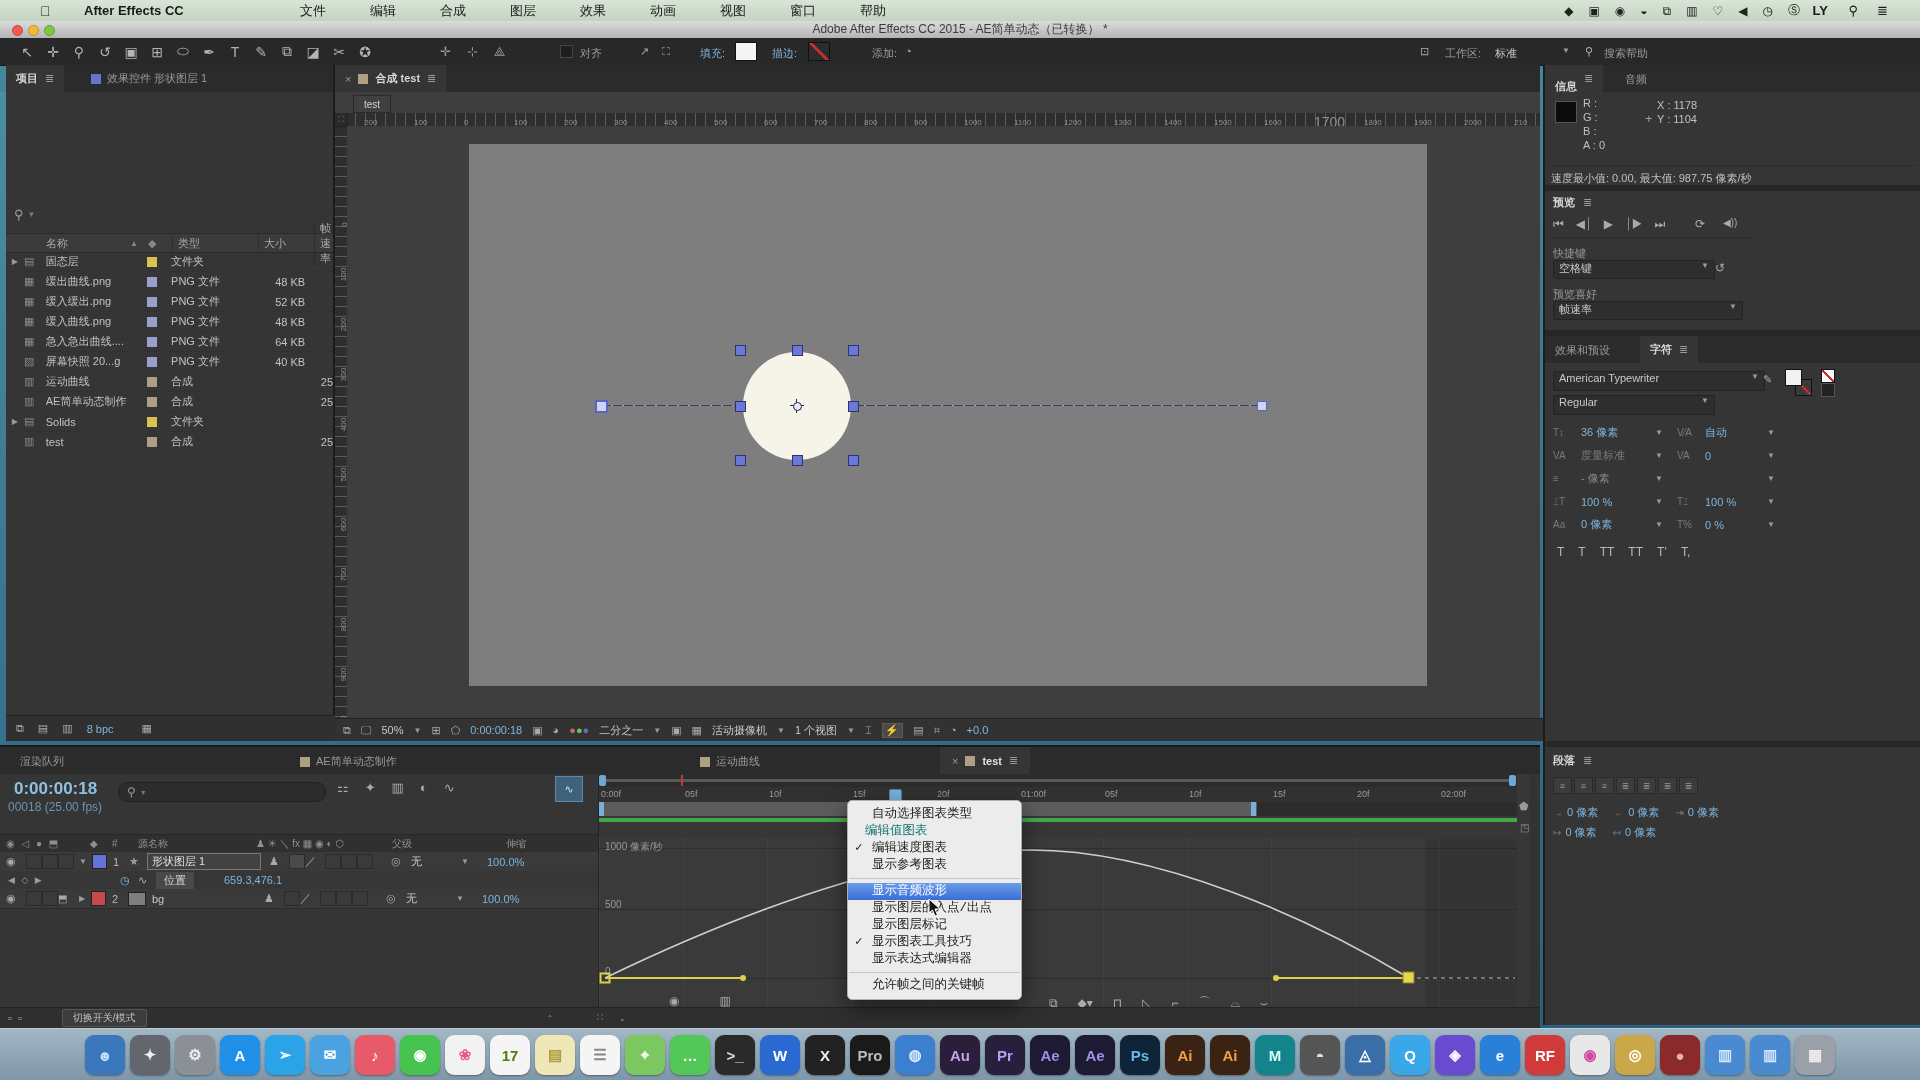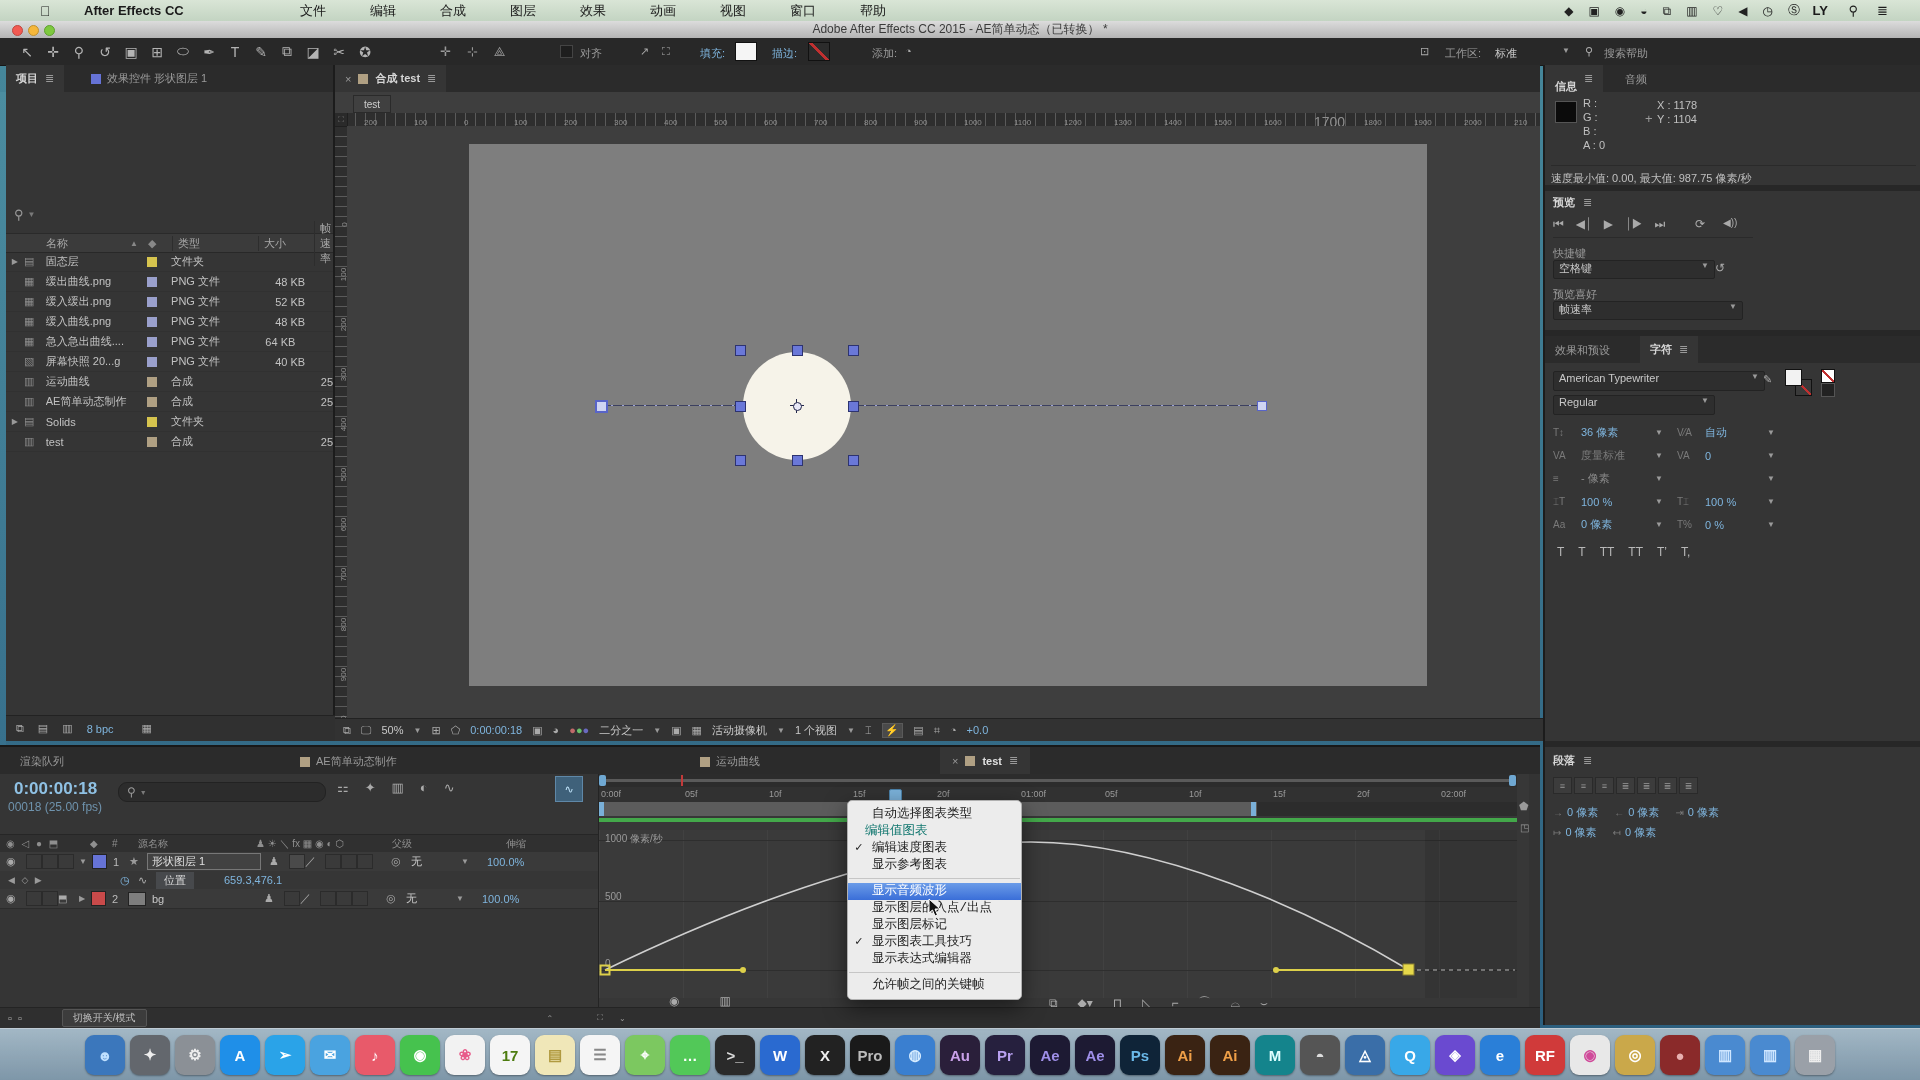--- a/index.html
+++ b/index.html
@@ -180,21 +180,21 @@
         <span style="width:50px;text-align:right;">48 KB</span>
         <span style="width:28px;text-align:right;"></span>
       </div>
 
       <div class="flex" style="height:19px;border-bottom:1px solid #313131;color:#c2c2c2;">
         <span style="width:18px;text-align:center;font-size:8px;color:#999;"></span>
         <span style="width:22px;color:#8a8a8a;">▦</span>
         <span style="width:102px;overflow:hidden;white-space:nowrap;">急入急出曲线....</span>
         <span style="width: 10px; height: 10px; margin-right: 14px; background-color: rgb(154, 160, 204);"></span>
         <span style="width:85px;">PNG 文件</span>
-        <span style="width:50px;text-align:center;">64 KB</span>
+        <span style="width:50px;text-align:right;">64 KB</span>
         <span style="width:28px;text-align:right;"></span>
       </div>
 
       <div class="flex" style="height:19px;border-bottom:1px solid #313131;color:#c2c2c2;">
         <span style="width:18px;text-align:center;font-size:8px;color:#999;"></span>
         <span style="width:22px;color:#8a8a8a;">▧</span>
         <span style="width:102px;overflow:hidden;white-space:nowrap;">屏幕快照 20...g</span>
         <span style="width: 10px; height: 10px; margin-right: 14px; background-color: rgb(154, 160, 204);"></span>
         <span style="width:85px;">PNG 文件</span>
         <span style="width:50px;text-align:right;">40 KB</span>
@@ -691,21 +691,21 @@
     </div>
     <span class="abs" style="left:290px;top:15px;width:11px;height:13px;background:#7ab0d8;border:1px solid #4a80a8;border-radius:2px;"></span>
 
     <div class="abs" style="left:0;top:28px;width:918px;height:14px;background:#2c2c2c;">
       <span class="abs" style="left:0;top:0;width:658px;height:14px;background:#5c5c5c;"></span>
       <span class="abs" style="left:0;top:0;width:5px;height:14px;background:#7ab0d8;"></span>
       <span class="abs" style="left:652px;top:0;width:5px;height:14px;background:#7ab0d8;"></span>
     </div>
     <div class="abs" style="left:0;top:44px;width:918px;height:4px;background:#43a84a;"></div>
 
-    <div class="abs" style="left:0;top:56px;width:918px;height:168px;background:#3a3a3a;
+    <div class="abs" style="left:0;top:64px;width:918px;height:168px;background:#3a3a3a;
          background-image:repeating-linear-gradient(to right,#414141 0 1px,transparent 1px 84px);">
       <div class="abs" style="left:0;top:10px;width:918px;height:1px;background:#2e2e2e;"></div>
       <div class="abs" style="left:0;top:71px;width:918px;height:1px;background:#2e2e2e;"></div>
       <div class="abs" style="left:0;top:140px;width:918px;height:1px;background:#2e2e2e;"></div>
       <div class="abs" style="left:826px;top:0;width:92px;height:168px;background:rgba(0,0,0,0.10);"></div>
       <span class="abs dim" style="left:6px;top:2px;font-size:10px;">1000 像素/秒</span>
       <span class="abs dim" style="left:6px;top:61px;font-size:10px;">500</span>
       <span class="abs dim" style="left:6px;top:128px;font-size:10px;">0</span>
       <svg width="918" height="168" style="position:absolute;left:0;top:0;">
         <path d="M6,140 C180,56 330,12 432,12 C560,12 710,80 810,140" fill="none" stroke="#cfcfcf" stroke-width="1.6"></path>

